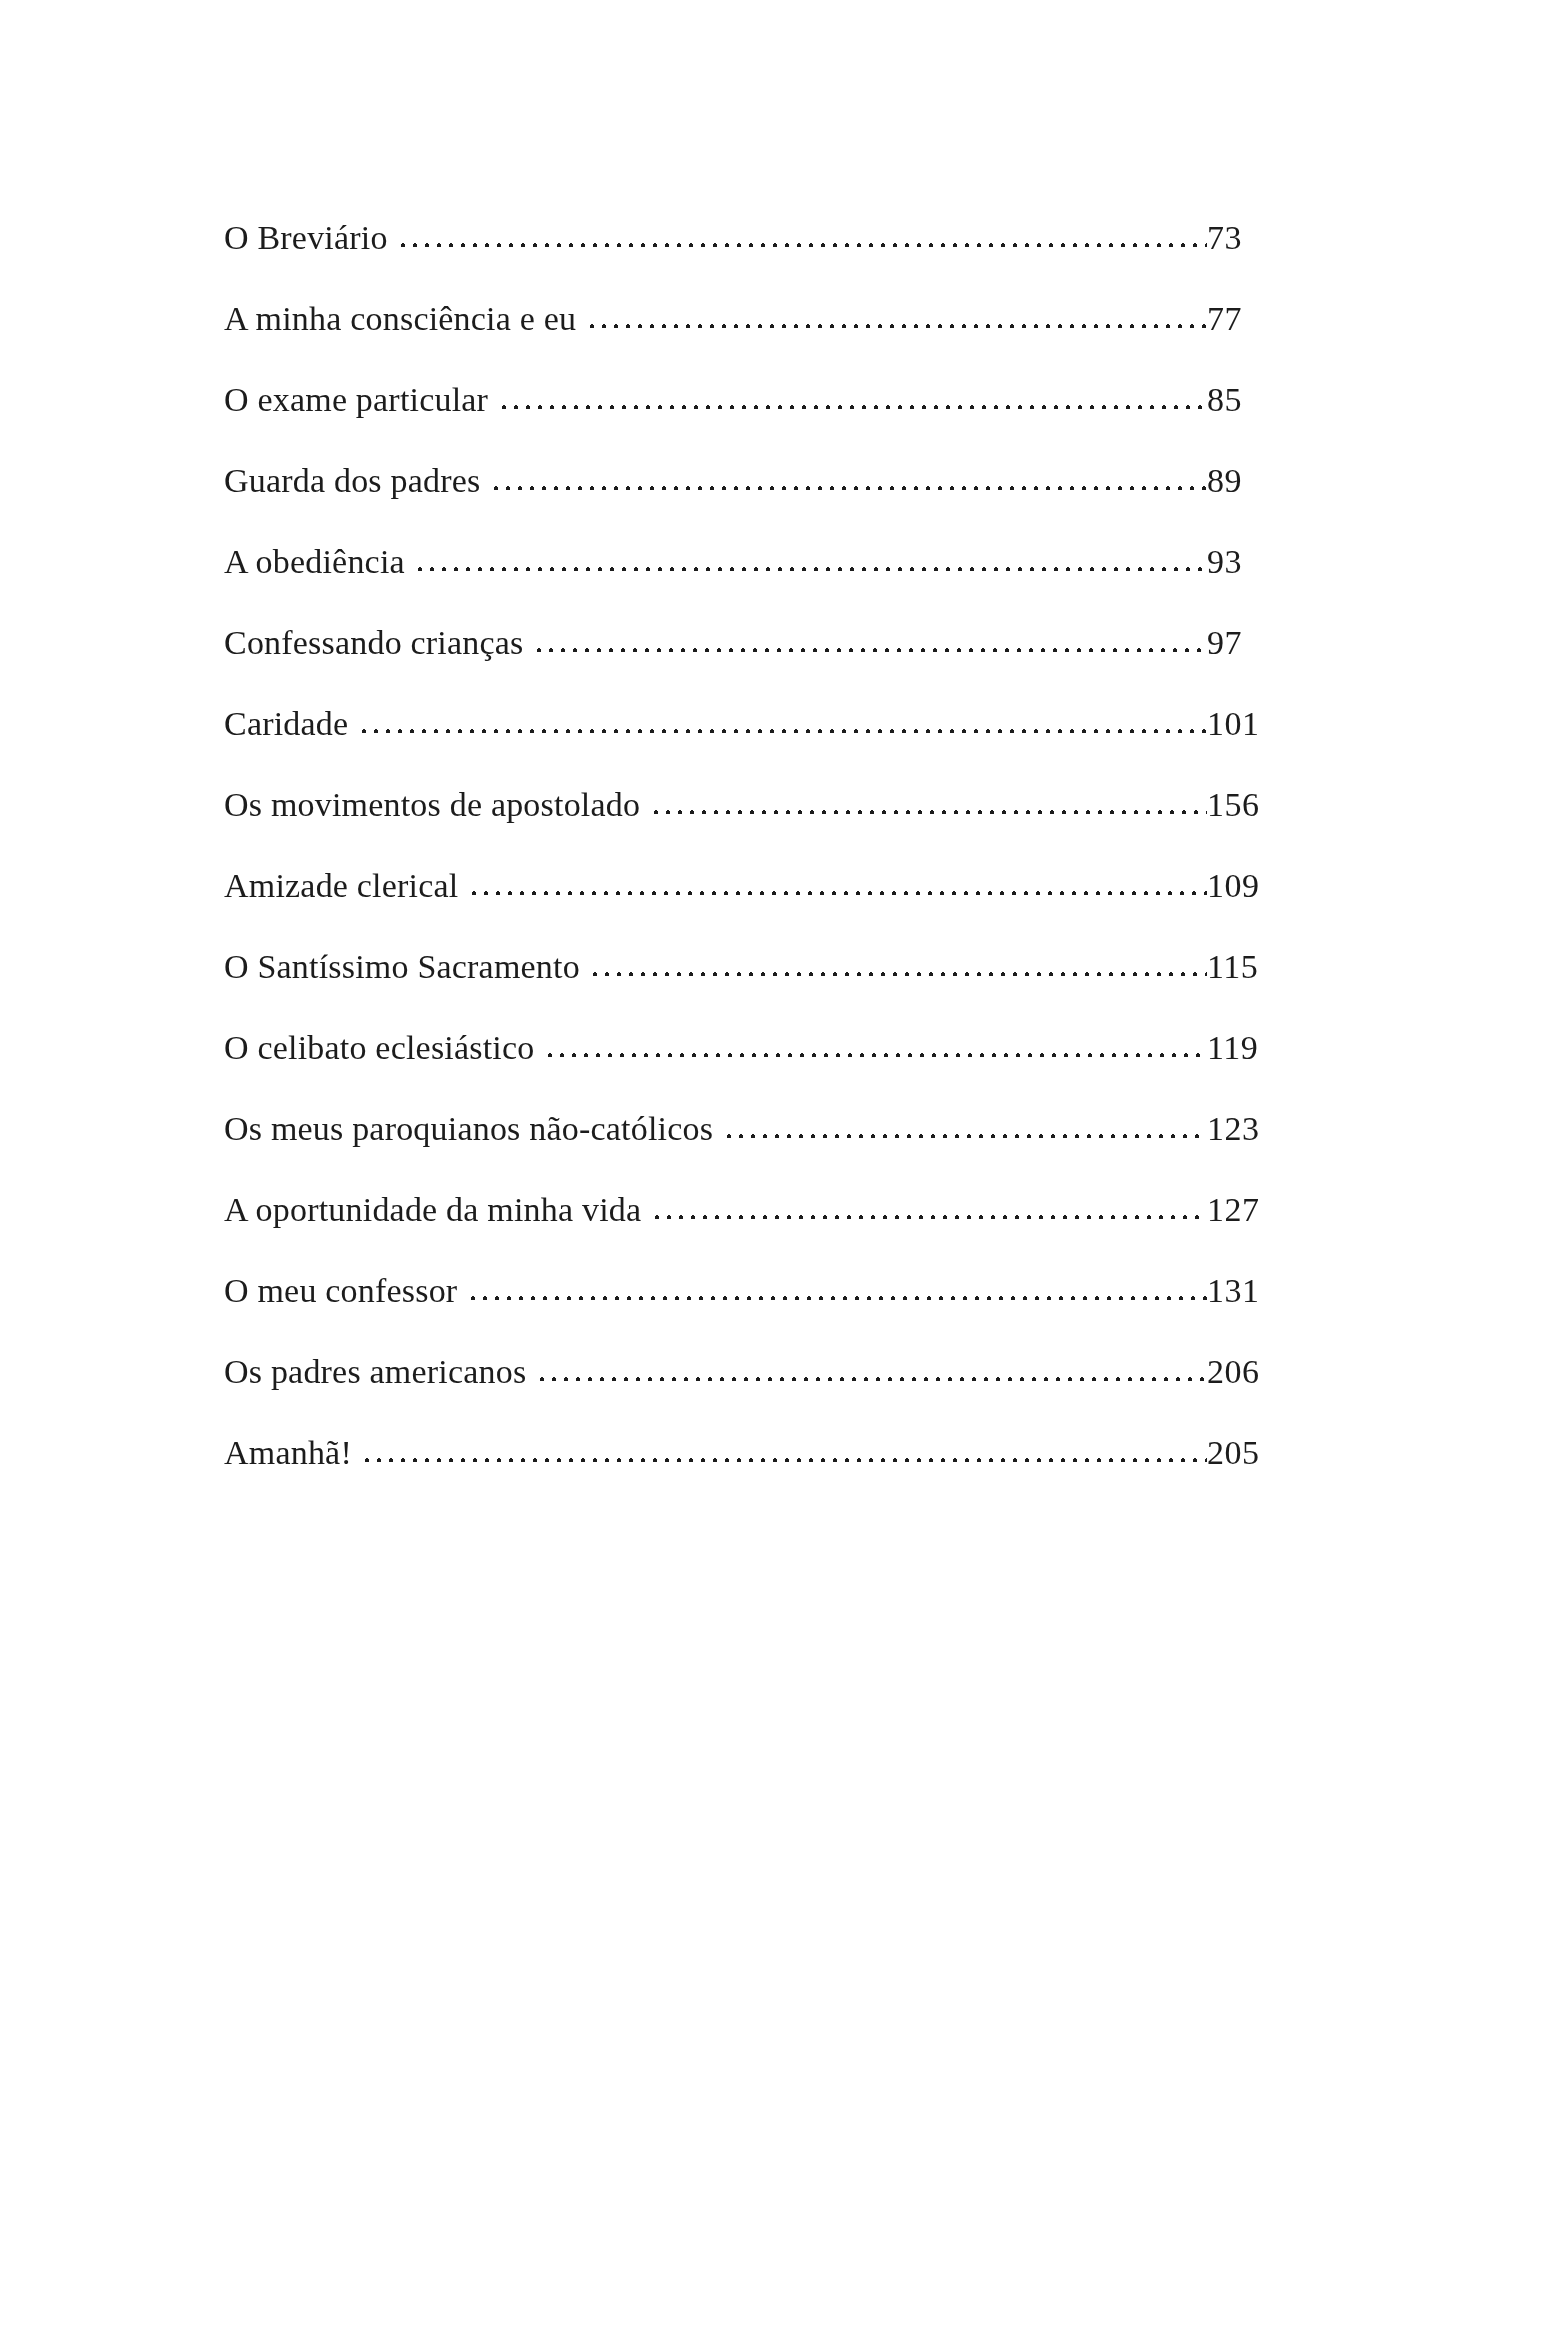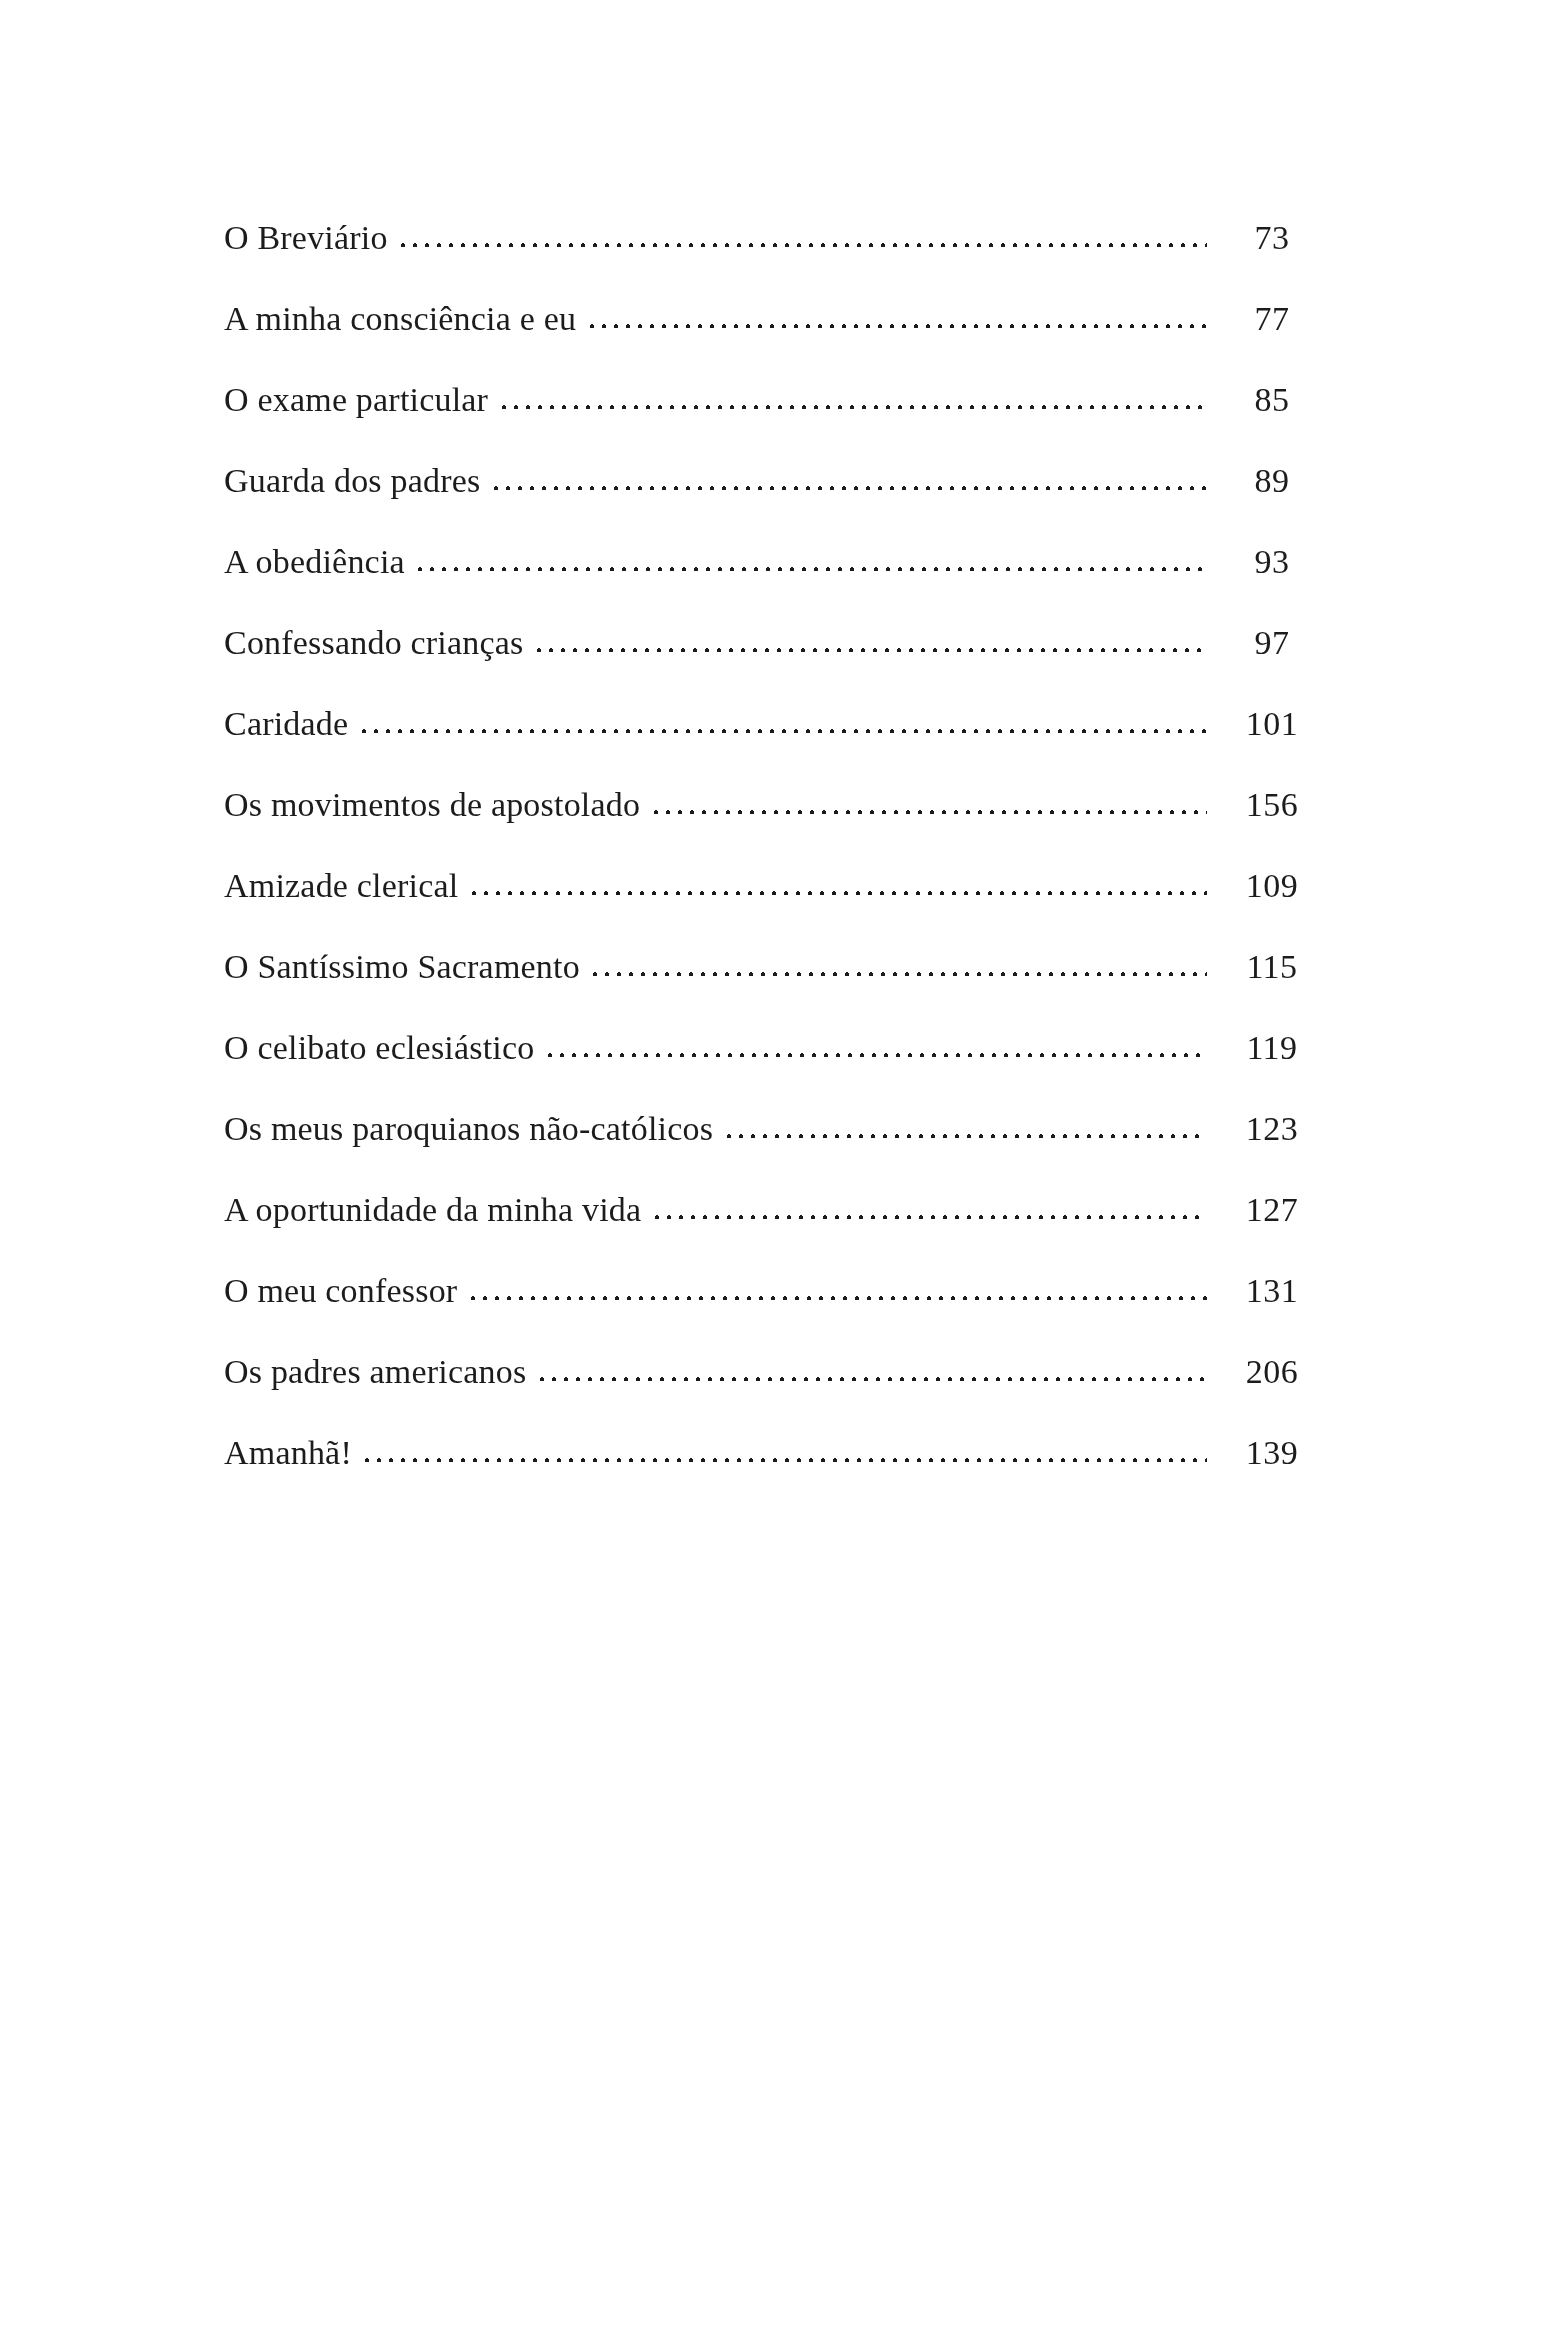--- a/index.html
+++ b/index.html
@@ -37,21 +37,21 @@
     flex: 1 1 auto;
     height: 7.6px;
     min-width: 0;
     background-image: radial-gradient(circle 2.1px at 6px 4px, #1c1c1c 97%, rgba(0,0,0,0) 100%);
     background-size: 12px 7.6px;
     background-repeat: repeat-x;
     background-position: left bottom;
   }
   .toc-pagenum {
     flex: 0 0 130px;
-    text-align: center;
+    text-align: left;
     letter-spacing: 0.5px;
   }
 </style>
 </head>
 <body>
 
 <div class="toc" id="toc-list">
   <div class="toc-row">
     <span class="toc-title">O Breviário</span>
     <span class="toc-dots"></span>
@@ -139,16 +139,16 @@
 
   <div class="toc-row">
     <span class="toc-title">Os padres americanos</span>
     <span class="toc-dots"></span>
     <span class="toc-pagenum">206</span>
   </div>
 
   <div class="toc-row">
     <span class="toc-title">Amanhã!</span>
     <span class="toc-dots"></span>
-    <span class="toc-pagenum">139</span>
+    <span class="toc-pagenum">205</span>
   </div>
 </div>
 
 
 </body></html>

